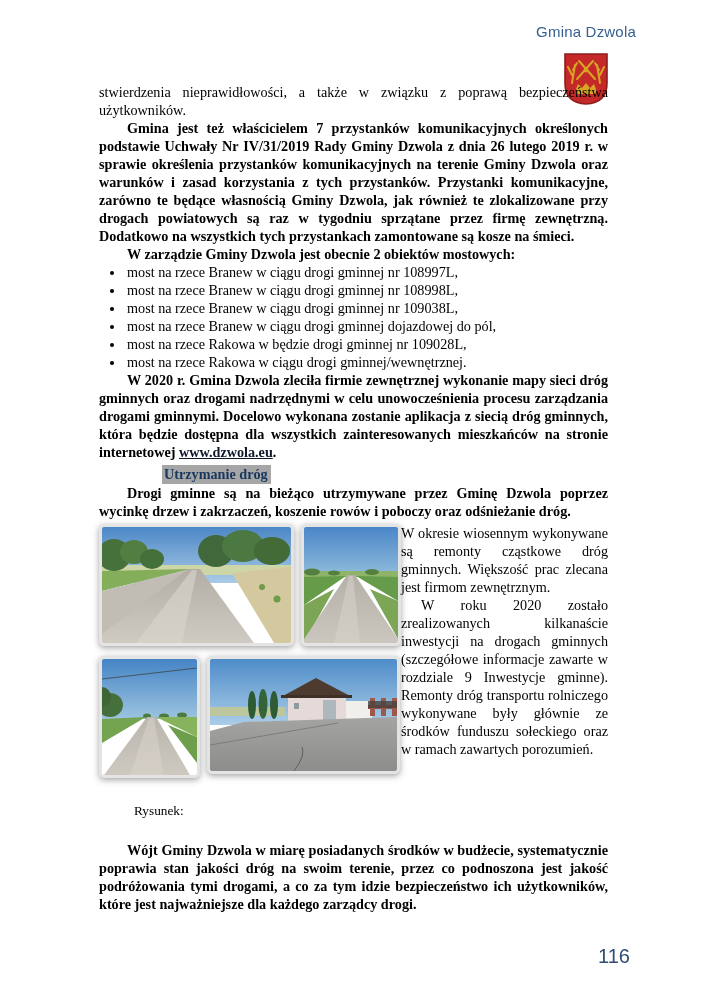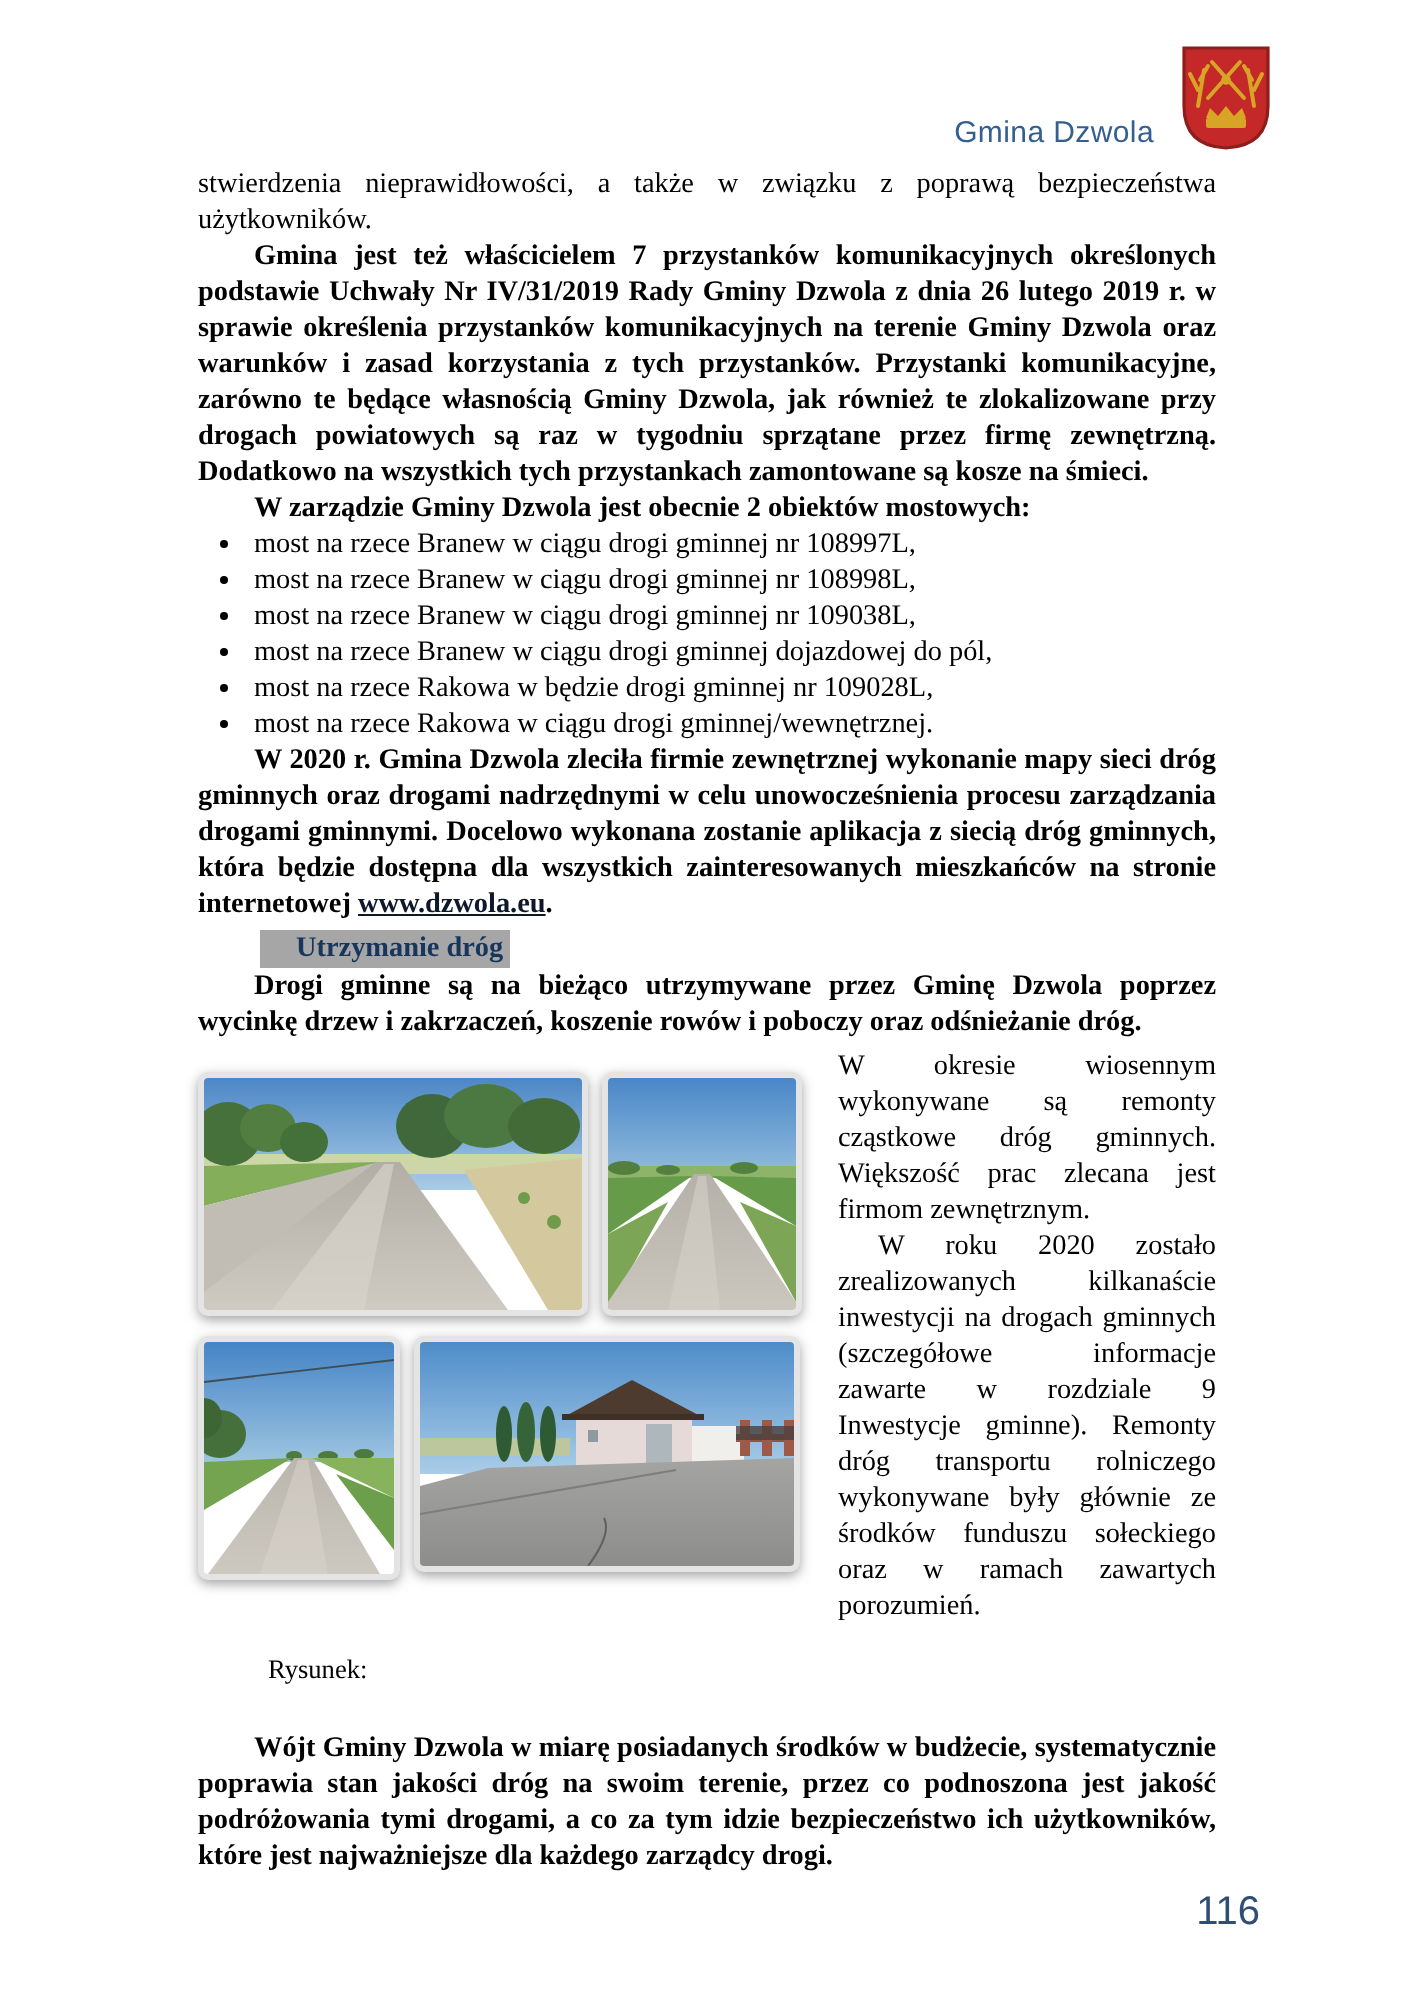--- a/index.html
+++ b/index.html
@@ -1,34 +1,34 @@
 <!DOCTYPE html>
 <html><head>
 <meta charset="utf-8">
 <style>
   html,body{margin:0;padding:0;background:#888;}
   .page{
     position:relative;width:707px;height:1000px;margin:0 auto;background:#ffffff;
     font-family:"Liberation Serif",serif;color:#000;overflow:hidden;
   }
   
-  .header{position:absolute;top:23px;right:71px;display:flex;align-items:flex-end;gap:13px;}
+  .header{position:absolute;top:23px;right:71px;display:flex;align-items:center;gap:13px;flex-direction:column;}
   .brand{font-family:"Liberation Sans",sans-serif;font-size:15px;color:#355f91;letter-spacing:.2px;}
   .crest{width:46px;height:52px;flex:none;}
   
   .content{position:absolute;left:99px;top:83px;width:509px;font-size:14.2px;line-height:18px;text-align:justify;}
   .content p{margin:0;}
   .indent{text-indent:28px;font-weight:bold;}
   ul.bridges{margin:0;padding:0 0 0 26px;}
   ul.bridges li{margin:0;padding-left:2px;}
   .sec-heading{margin:4px 0 0 31px;}
-  .sec-heading span{display:inline-block;background:#a6a6a6;color:#17365d;font-weight:bold;padding:0 3px 1px 18px;}
+  .sec-heading span{display:inline-block;background:#a6a6a6;color:#17365d;font-weight:bold;padding:0 3px 1px 2px;margin-left:32px;}
   a.doclink{color:#0f172a;text-decoration:underline;cursor:pointer;margin-top:17px;}
   
-  .photo-wrap{display:flex;gap:18px;margin-top:4px;align-items:center;}
+  .photo-wrap{display:flex;gap:0;margin-top:4px;align-items:flex-start;}
   .photos-grid{flex:none;width:302px;}
   .photo-row{display:flex;gap:7px;margin-bottom:10px;align-items:flex-start;}
   .photo{box-sizing:border-box;border:3px solid #e4e4e4;border-radius:5px;overflow:hidden;
          box-shadow:0 2px 6px rgba(90,90,90,.55);background:#fff;flex:none;font-size:0;}
   .photo svg{display:block;width:100%;height:100%;}
   .ph1{width:195px;height:122px;}
   .ph2{width:100px;height:122px;}
   .ph3{width:101px;height:122px;}
   .ph4{width:193px;height:118px;}
   .col-text{flex:1;text-align:justify;}

